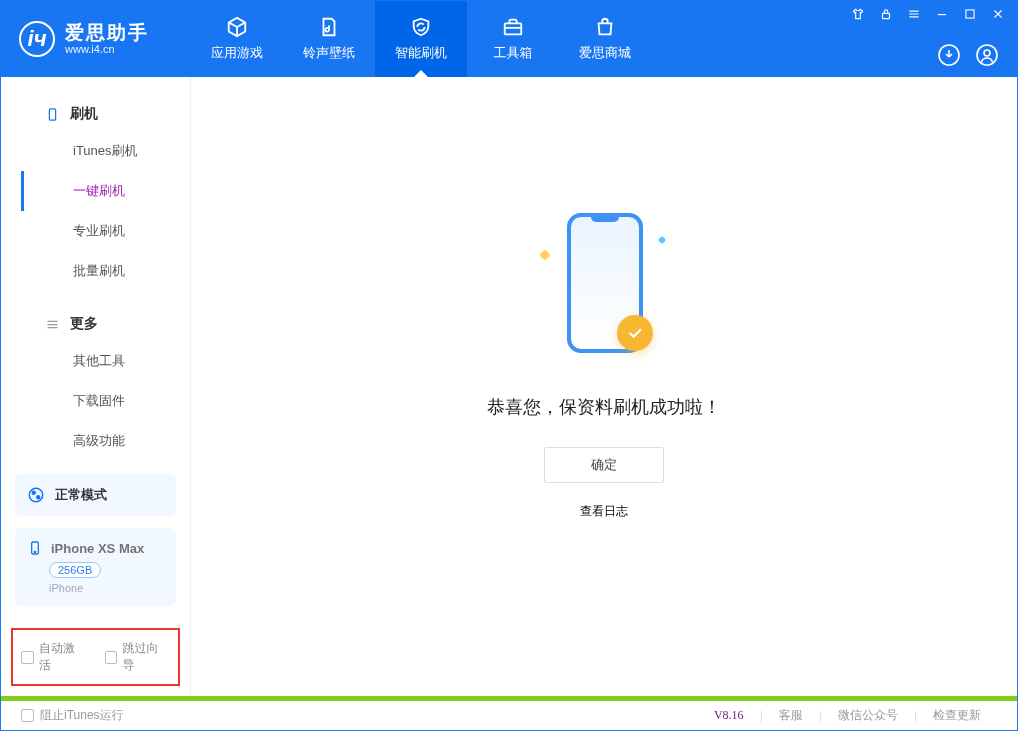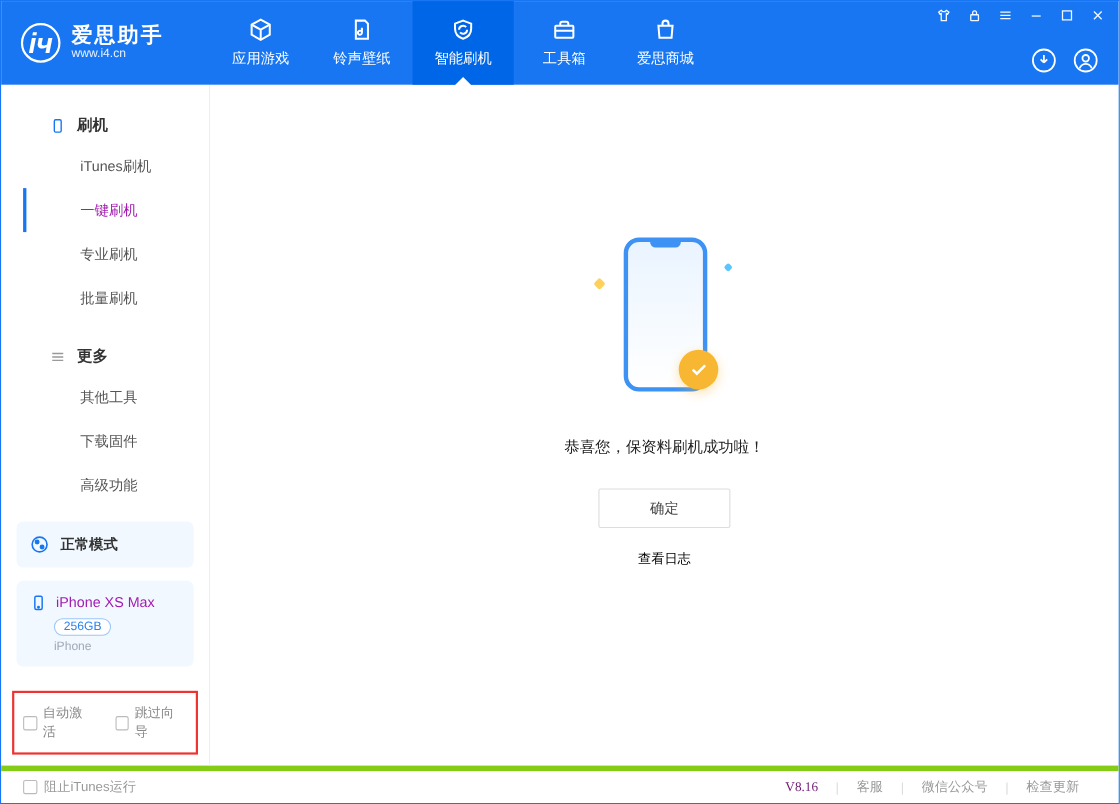--- a/index.html
+++ b/index.html
@@ -1,19 +1,19 @@
 <!DOCTYPE html>
 <html><head>
 <meta charset="utf-8">
 <style>
 * { margin: 0; padding: 0; box-sizing: border-box; font-family: "Microsoft YaHei", "PingFang SC", sans-serif; }
 body { background: #fff; width: 1018px; height: 731px; overflow: hidden; border: 1px solid #1876f2; }
 .header { height: 76px; background: linear-gradient(90deg, #1876f2 0%, #1876f2 100%); display: flex; align-items: center; color: #fff; position: relative; }
 .logo-area { display: flex; align-items: center; padding-left: 18px; width: 190px; }
-.logo-circle { width: 36px; height: 36px; border: 2.5px solid #fff; border-radius: 50%; display: flex; align-items: center; justify-content: center; font-size: 26px; font-weight: bold; font-style: italic; margin-right: 10px; }
+.logo-circle { width: 36px; height: 36px; border: 2.5px solid #fff; border-radius: 50%; display: flex; align-items: center; justify-content: center; font-size: 22px; font-weight: bold; font-style: italic; margin-right: 10px; }
 .logo-text .cn { font-size: 19px; font-weight: bold; letter-spacing: 2px; line-height: 1.05; }
 .logo-text .url { font-size: 11px; opacity: .9; }
 .nav-tabs { display: flex; height: 100%; }
 .nav-tab { width: 92px; height: 100%; display: flex; flex-direction: column; align-items: center; justify-content: center; font-size: 13px; cursor: pointer; position: relative; }
 .nav-tab.active { background: #0066e8; }
 .nav-tab.active::after { content: ''; position: absolute; bottom: -1px; left: 50%; transform: translateX(-50%); width: 0; height: 0; border-left: 8px solid transparent; border-right: 8px solid transparent; border-bottom: 8px solid #fff; }
 .nav-icon { width: 22px; height: 22px; margin-bottom: 6px; }
 .header-right { position: absolute; right: 12px; top: 0; height: 100%; display: flex; flex-direction: column; justify-content: space-between; align-items: flex-end; padding: 6px 0 10px; }
 .win-controls { display: flex; gap: 14px; align-items: center; }
 .win-controls .ico { width: 14px; height: 14px; cursor: pointer; opacity: .95; }
@@ -24,36 +24,36 @@
 .sidebar { width: 190px; border-right: 1px solid #eee; display: flex; flex-direction: column; }
 .side-scroll { flex: 1; overflow-y: auto; padding-top: 20px; padding-left: 20px; }
 .side-group-hdr { display: flex; align-items: center; font-size: 14px; font-weight: bold; color: #333; padding: 8px 24px; }
 .side-group-hdr .grp-ico { width: 15px; height: 15px; margin-right: 10px; }
 .side-item { font-size: 13px; color: #555; padding: 11px 10px 11px 52px; cursor: pointer; }
 .side-item.selected { color: #a21caf; position: relative; }
 .side-item.selected::before { content: ''; position: absolute; left: 0; top: 0; bottom: 0; width: 3px; background: #1876f2; }
 .sidebar-foot { padding: 0; }
 .mode-card, .device-card { margin: 12px 14px 0 14px; border-radius: 6px; background: #f2f8ff; padding: 12px 12px; font-size: 13px; color: #333; }
 .mode-card { display: flex; align-items: center; gap: 10px; font-weight: bold; }
-.device-card .dev-row { display: flex; align-items: flex-start; gap: 8px; font-weight: normal; color: #a21caf; }
+.device-card .dev-row { display: flex; align-items: flex-end; gap: 8px; font-weight: bold; color: #737373; }
 .dev-badge { display: inline-block; margin-top: 6px; margin-left: 22px; font-size: 11px; color: #2a80ef; border: 1px solid #9cc6f8; border-radius: 10px; padding: 1px 8px; background: #fff; }
 .dev-sub { font-size: 11px; color: #a0a9b5; margin-left: 22px; margin-top: 4px; }
 .side-checks { border: 2px solid #e33; margin: 22px 10px 10px 10px; padding: 10px 8px; display: flex; gap: 18px; }
 .side-checks label { font-size: 12px; color: #888; display: flex; align-items: center; gap: 5px; cursor: pointer; }
 .cbx { width: 13px; height: 13px; border: 1px solid #bbb; border-radius: 2px; display: inline-block; }
 
 .main { flex: 1; display: flex; flex-direction: column; align-items: center; justify-content: center; padding-bottom: 50px; }
 .phone-art { width: 130px; height: 170px; position: relative; margin-bottom: 22px; }
 .phone-shape { position: absolute; left: 28px; top: 10px; width: 76px; height: 140px; border: 4px solid #3d92f4; border-radius: 14px; background: linear-gradient(180deg, #eaf4ff 0%, #fff 100%); }
 .phone-notch { position: absolute; left: 52px; top: 13px; width: 28px; height: 6px; background: #3d92f4; border-radius: 0 0 5px 5px; }
 .accent-dot { position: absolute; width: 8px; height: 8px; background: #ffd05a; border-radius: 2px; transform: rotate(45deg); }
 .accent-dot.d1 { left: 2px; top: 48px; }
 .accent-dot.d2 { right: 4px; top: 34px; width: 6px; height: 6px; background: #59c6ff; }
 .badge-check { position: absolute; right: 16px; bottom: 22px; width: 36px; height: 36px; background: #f7b732; border-radius: 50%; display: flex; align-items: center; justify-content: center; box-shadow: 0 3px 10px rgba(247,183,50,.4); }
-.success-msg { font-size: 14px; color: #222; font-weight: 500; margin-bottom: 28px; }
+.success-msg { font-size: 18px; color: #222; font-weight: 500; margin-bottom: 28px; }
 .ok-btn { width: 120px; height: 36px; border: 1px solid #ddd; background: #fff; font-size: 13px; color: #444; cursor: pointer; border-radius: 2px; }
 .log-link { margin-top: 20px; font-size: 12px; color: #000000; cursor: pointer; }
 
 .footer { height: 34px; border-top: 5px solid #84cc16; display: flex; align-items: center; padding: 0 20px; font-size: 12px; color: #999; }
 .footer .left { display: flex; align-items: center; gap: 6px; }
 .footer .right { margin-left: auto; display: flex; align-items: center; gap: 0; }
 .footer .right span { padding: 0 16px; cursor: pointer; }
 .footer .sep { color: #ddd; padding: 0 !important; cursor: default !important; }
 .ver { color: #701a75; cursor: default !important; font-family: Liberation Serif, serif; }
 </style>

